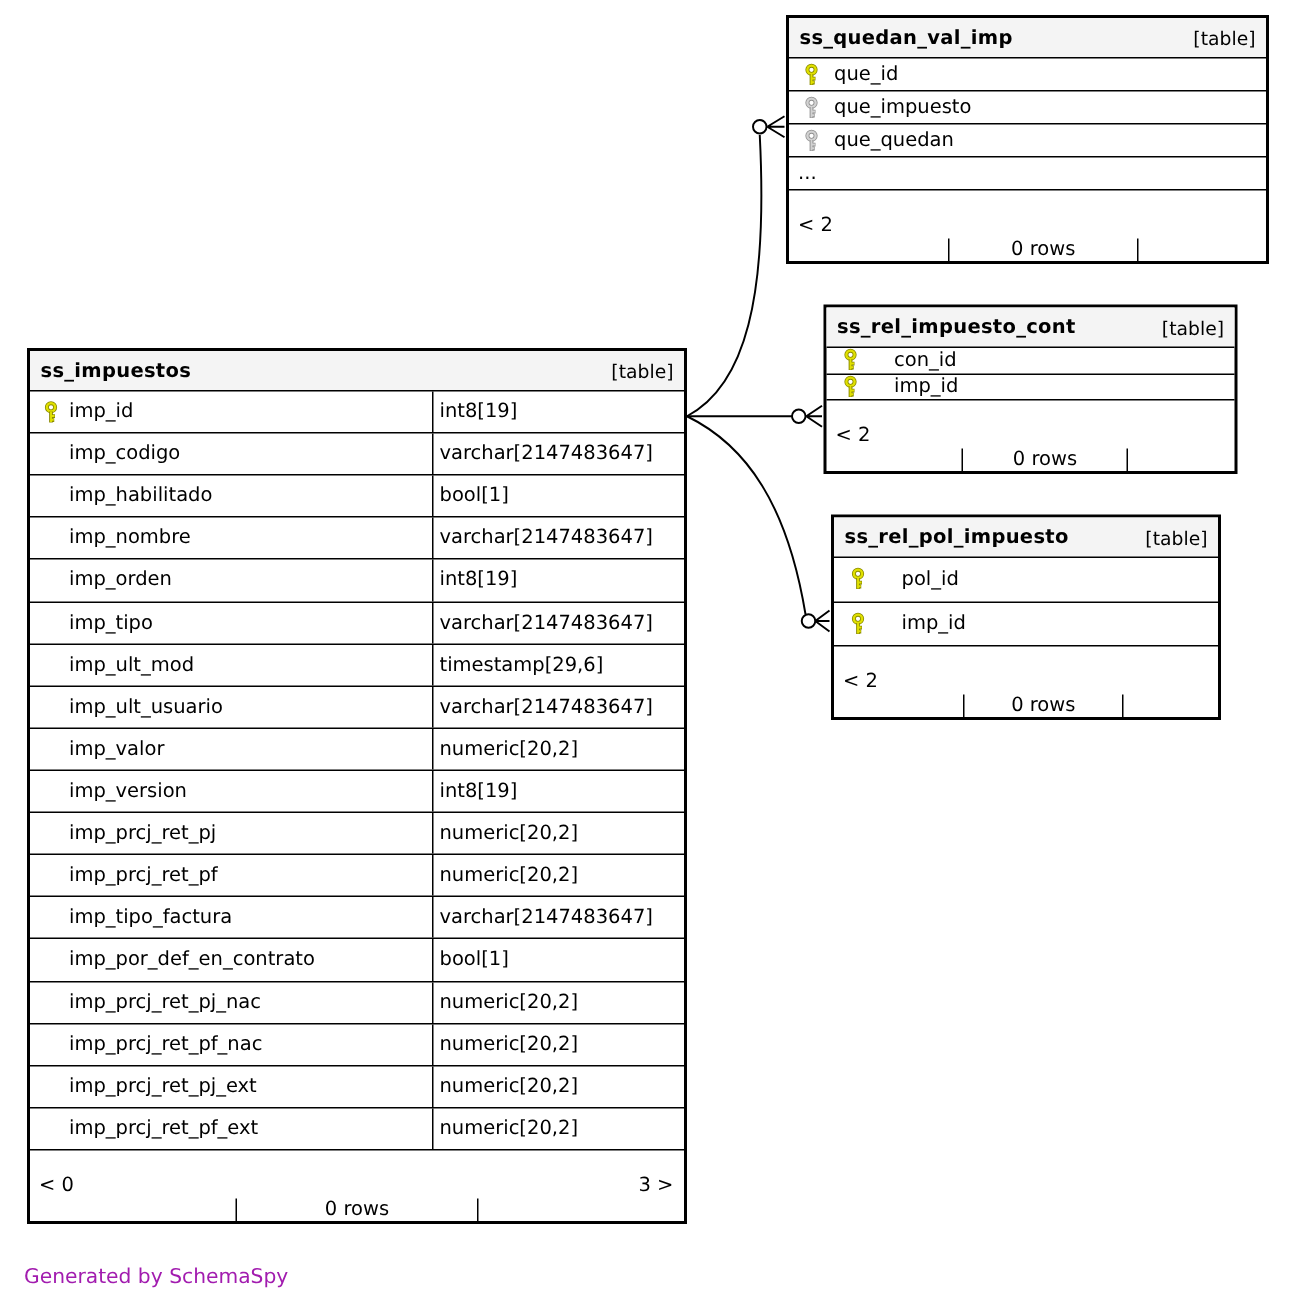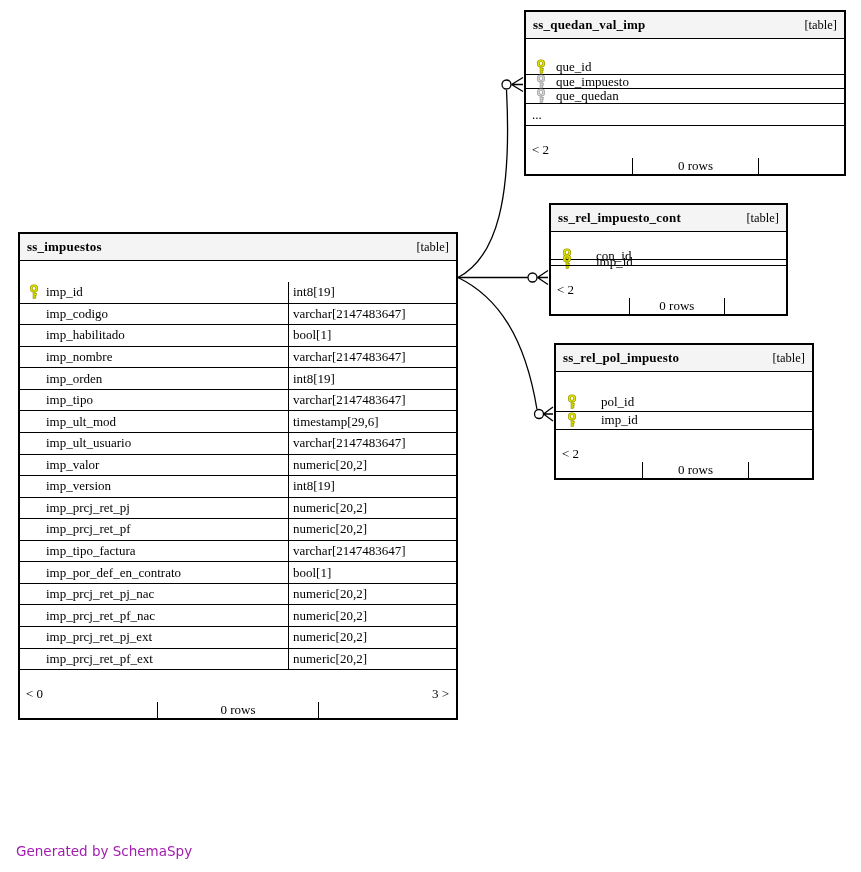--- a/index.html
+++ b/index.html
@@ -5,36 +5,36 @@
   * { margin:0; padding:0; box-sizing:border-box; }
   html,body { background:#ffffff; }
   body { font-family:"DejaVu Sans","Liberation Sans",sans-serif; color:#000; }
   .canvas {
     position:relative; width:861px; height:872px; background:#fff; overflow:hidden;
   }
   .rel-overlay { position:absolute; left:0; top:0; width:861px; height:872px; }
 
   .db-table {
     position:absolute; background:#fff; border:2px solid #000;
-    display:flex; flex-direction:column;font-family:Liberation Serif, serif;
-  }
-  #t-main   { left:18px;  top:232px; width:440px; height:488px; }
+    display:flex; flex-direction:column;
+  }
+  #t-main   { left:18px;  top:232px; width:440px; height:584px; }
   #t-quedan { left:524px; top:10px;  width:322px; height:166px; }
-  #t-cont   { left:549px; top:203px; width:239px; height:113px; }
+  #t-cont   { left:549px; top:203px; width:276px; height:113px; }
   #t-pol    { left:554px; top:343px; width:260px; height:137px; }
 
   .tbl-header {
     flex:0 0 27px; background:#f4f4f4; border-bottom:1.4px solid #000;
     display:flex; align-items:center; justify-content:space-between;
     padding:0 7px;
   }
   .tbl-name { font-weight:bold; font-size:13px; letter-spacing:0.2px; cursor:pointer; }
   .tbl-kind { font-size:12.5px; }
 
-  .tbl-rows { flex:1 1 auto; display:flex; flex-direction:column;margin-top:21px; }
+  .tbl-rows { flex:1 1 auto; display:flex; flex-direction:column; }
   .tbl-row  { flex:1 1 0; display:flex; align-items:stretch; min-height:0; }
   .tbl-row + .tbl-row { border-top:1.4px solid #000; }
   .ellipsis-row { flex:0 0 22px; align-items:center; }
   .ellipsis-text { font-size:13px; padding-left:6px; line-height:10px; }
 
   .name-part { display:flex; align-items:center; }
   #t-main .name-part { flex:0 0 268px; }
   #t-quedan .name-part, #t-cont .name-part, #t-pol .name-part { flex:1 1 auto; }
 
   .keycell { display:flex; align-items:center; justify-content:flex-start; }

